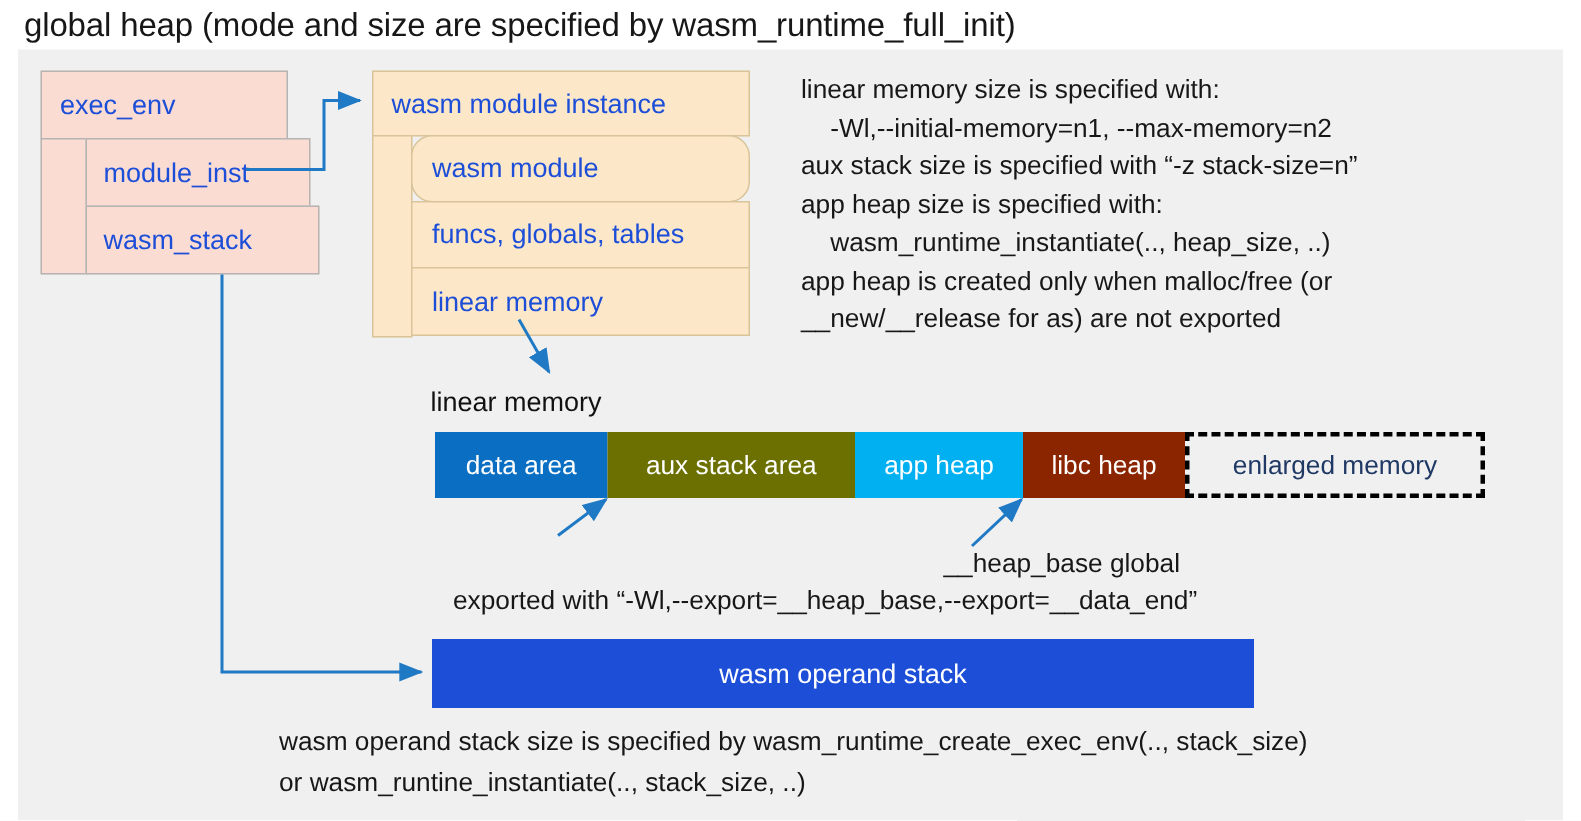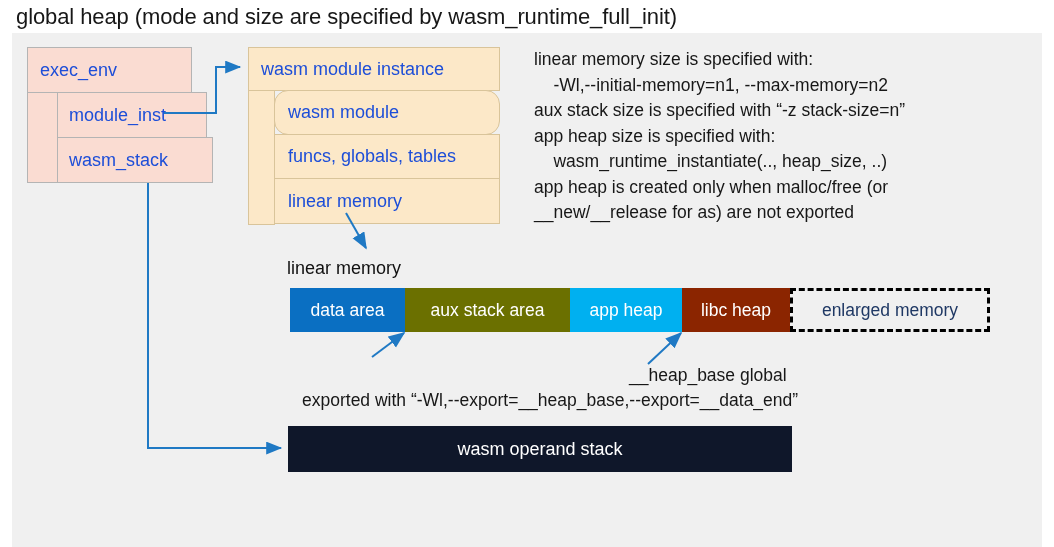--- a/index.html
+++ b/index.html
@@ -115,23 +115,23 @@
     font-size: 17.5px;
     color: #171717;
     white-space: nowrap;
   }
 
   
   #opstack {
     position: absolute;
     left: 288px;
     top: 426px;
-    width: 504px;
+    width: 548px;
     height: 46px;
-    background: #0f172a;
+    background: #1d4ed8;
     display: flex;
     align-items: center;
     justify-content: center;
     color: #ffffff;
     font-size: 18px;
     white-space: nowrap;
   }
 
   #footnote {
     position: absolute;
@@ -219,20 +219,22 @@
     </div>
   </div>
 
   <div class="anno" style="left:597px; top:365px;margin-left:32px;">__heap_base global</div>
   <div class="anno" style="left:302px; top:390px;">exported with “-Wl,--export=__heap_base,--export=__data_end”</div>
 
   <div id="opstack">
     <span>wasm operand stack</span>
   </div>
 
+  <div id="footnote">wasm operand stack size is specified by wasm_runtime_create_exec_env(.., stack_size)
+or wasm_runtine_instantiate(.., stack_size, ..)</div>
 
   <svg id="wires" viewBox="0 0 1054 547" xmlns="http://www.w3.org/2000/svg">
     <defs>
       <marker id="ah" markerWidth="9" markerHeight="9" refX="7.4" refY="3.2" orient="auto" markerUnits="strokeWidth">
         <path d="M0,0 L8,3.2 L0,6.4 z" fill="#1f79c4"></path>
       </marker>
       <marker id="ah2" markerWidth="10" markerHeight="10" refX="7.6" refY="3.4" orient="auto" markerUnits="strokeWidth">
         <path d="M0,0 L8.4,3.4 L0,6.8 z" fill="#1f79c4"></path>
       </marker>
     </defs>

